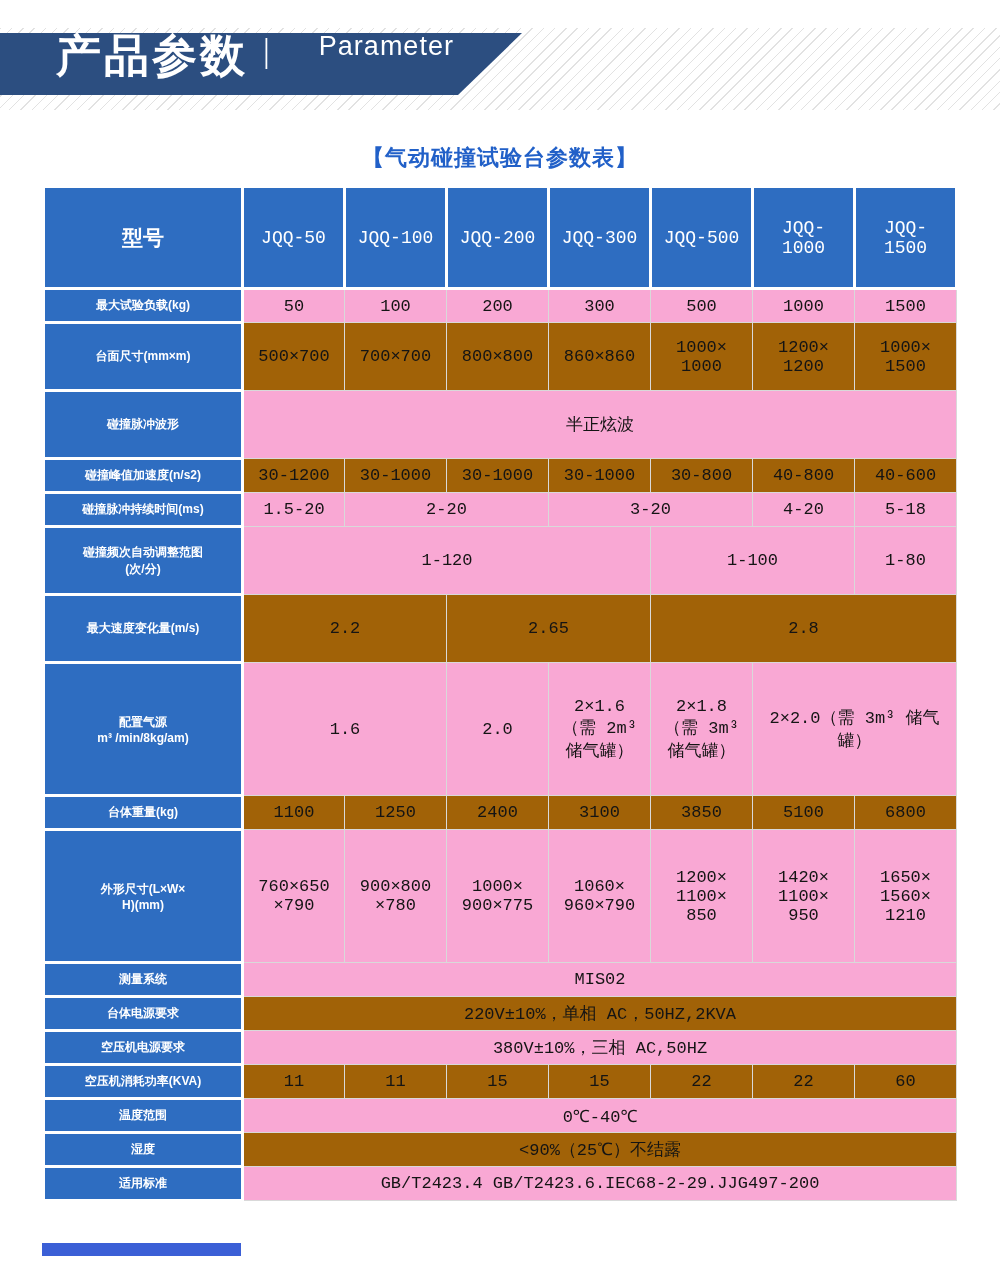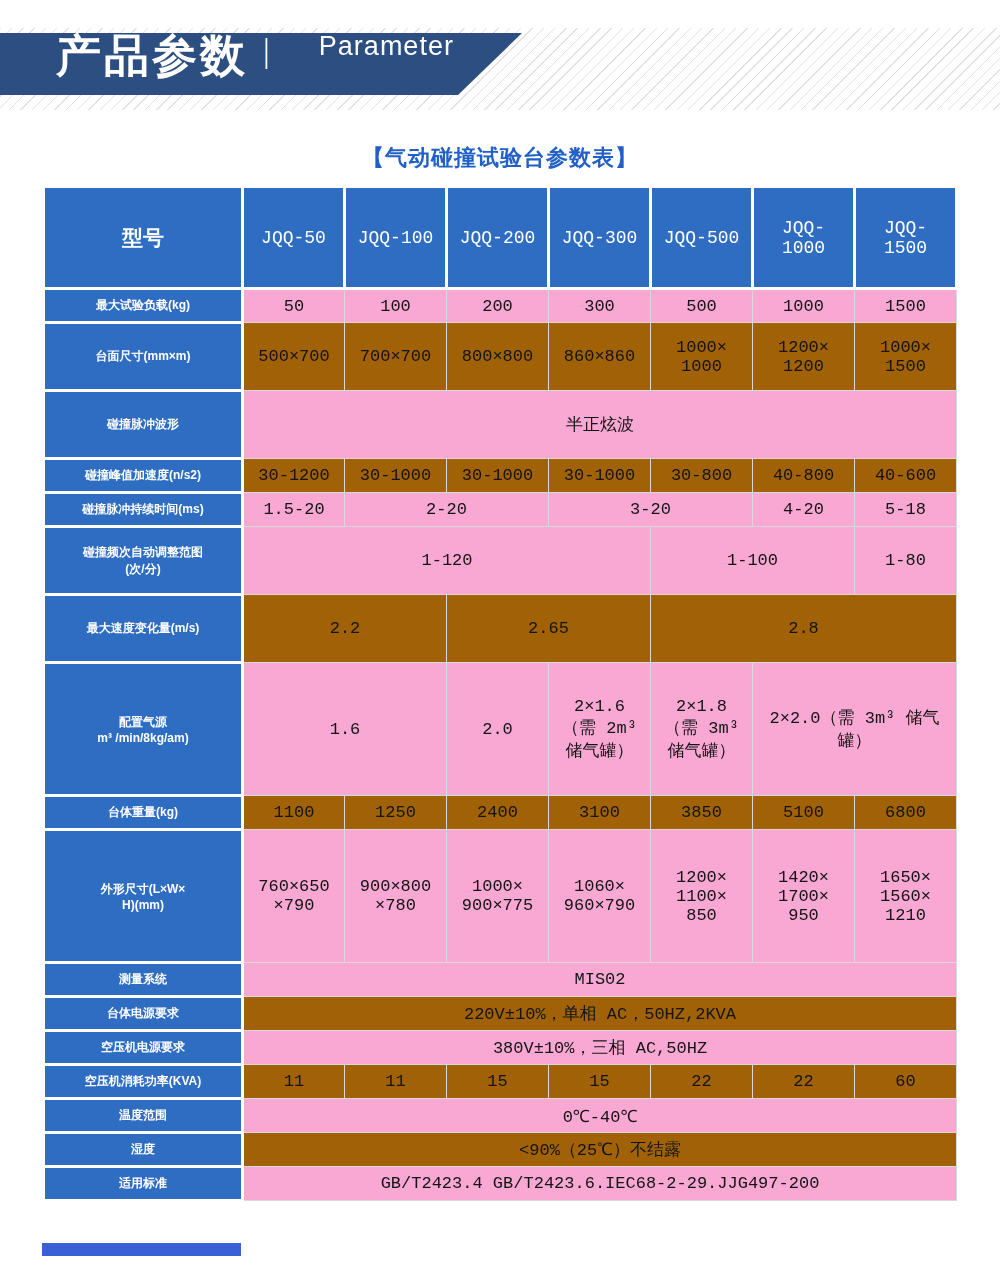--- a/index.html
+++ b/index.html
@@ -175,21 +175,21 @@
       <td>900×800
 ×780</td>
       <td>1000×
 900×775</td>
       <td>1060×
 960×790</td>
       <td>1200×
 1100×
 850</td>
       <td>1420×
-1700×
+1100×
 950</td>
       <td>1650×
 1560×
 1210</td>
     </tr>
     <tr class="rh34 w">
       <th class="lbl">测量系统</th>
       <td colspan="7">MIS02</td>
     </tr>
     <tr class="rh34 g">

